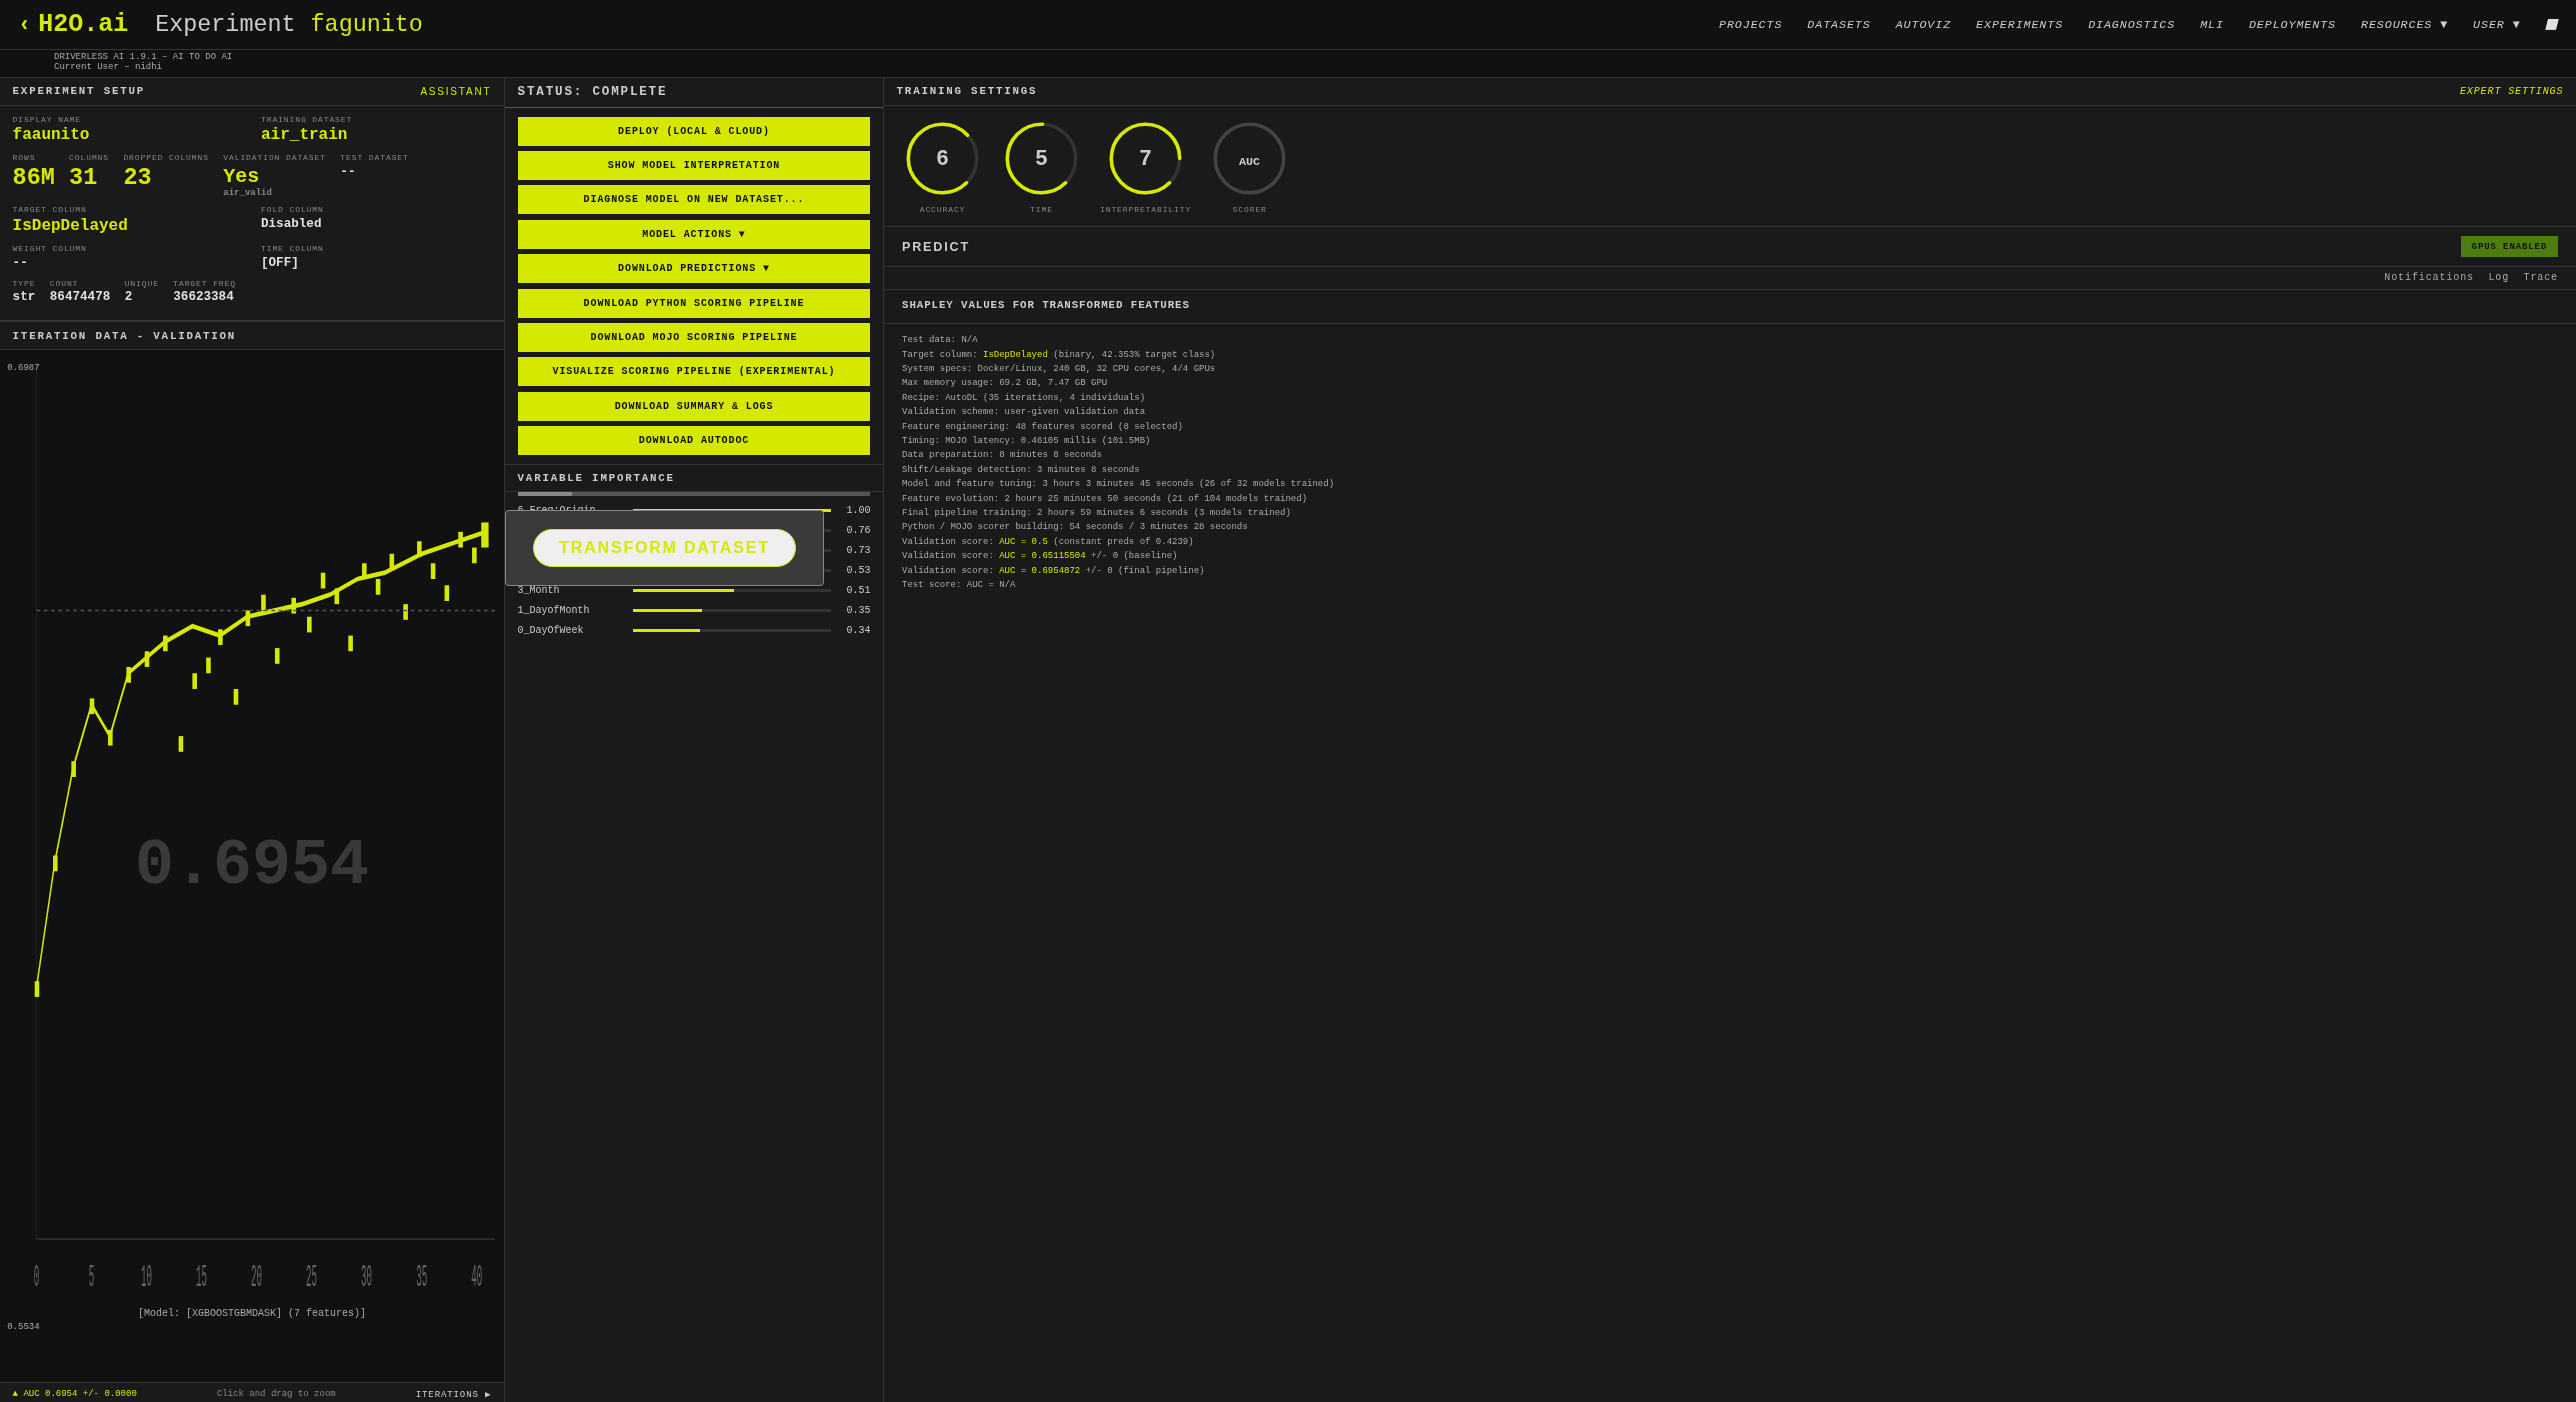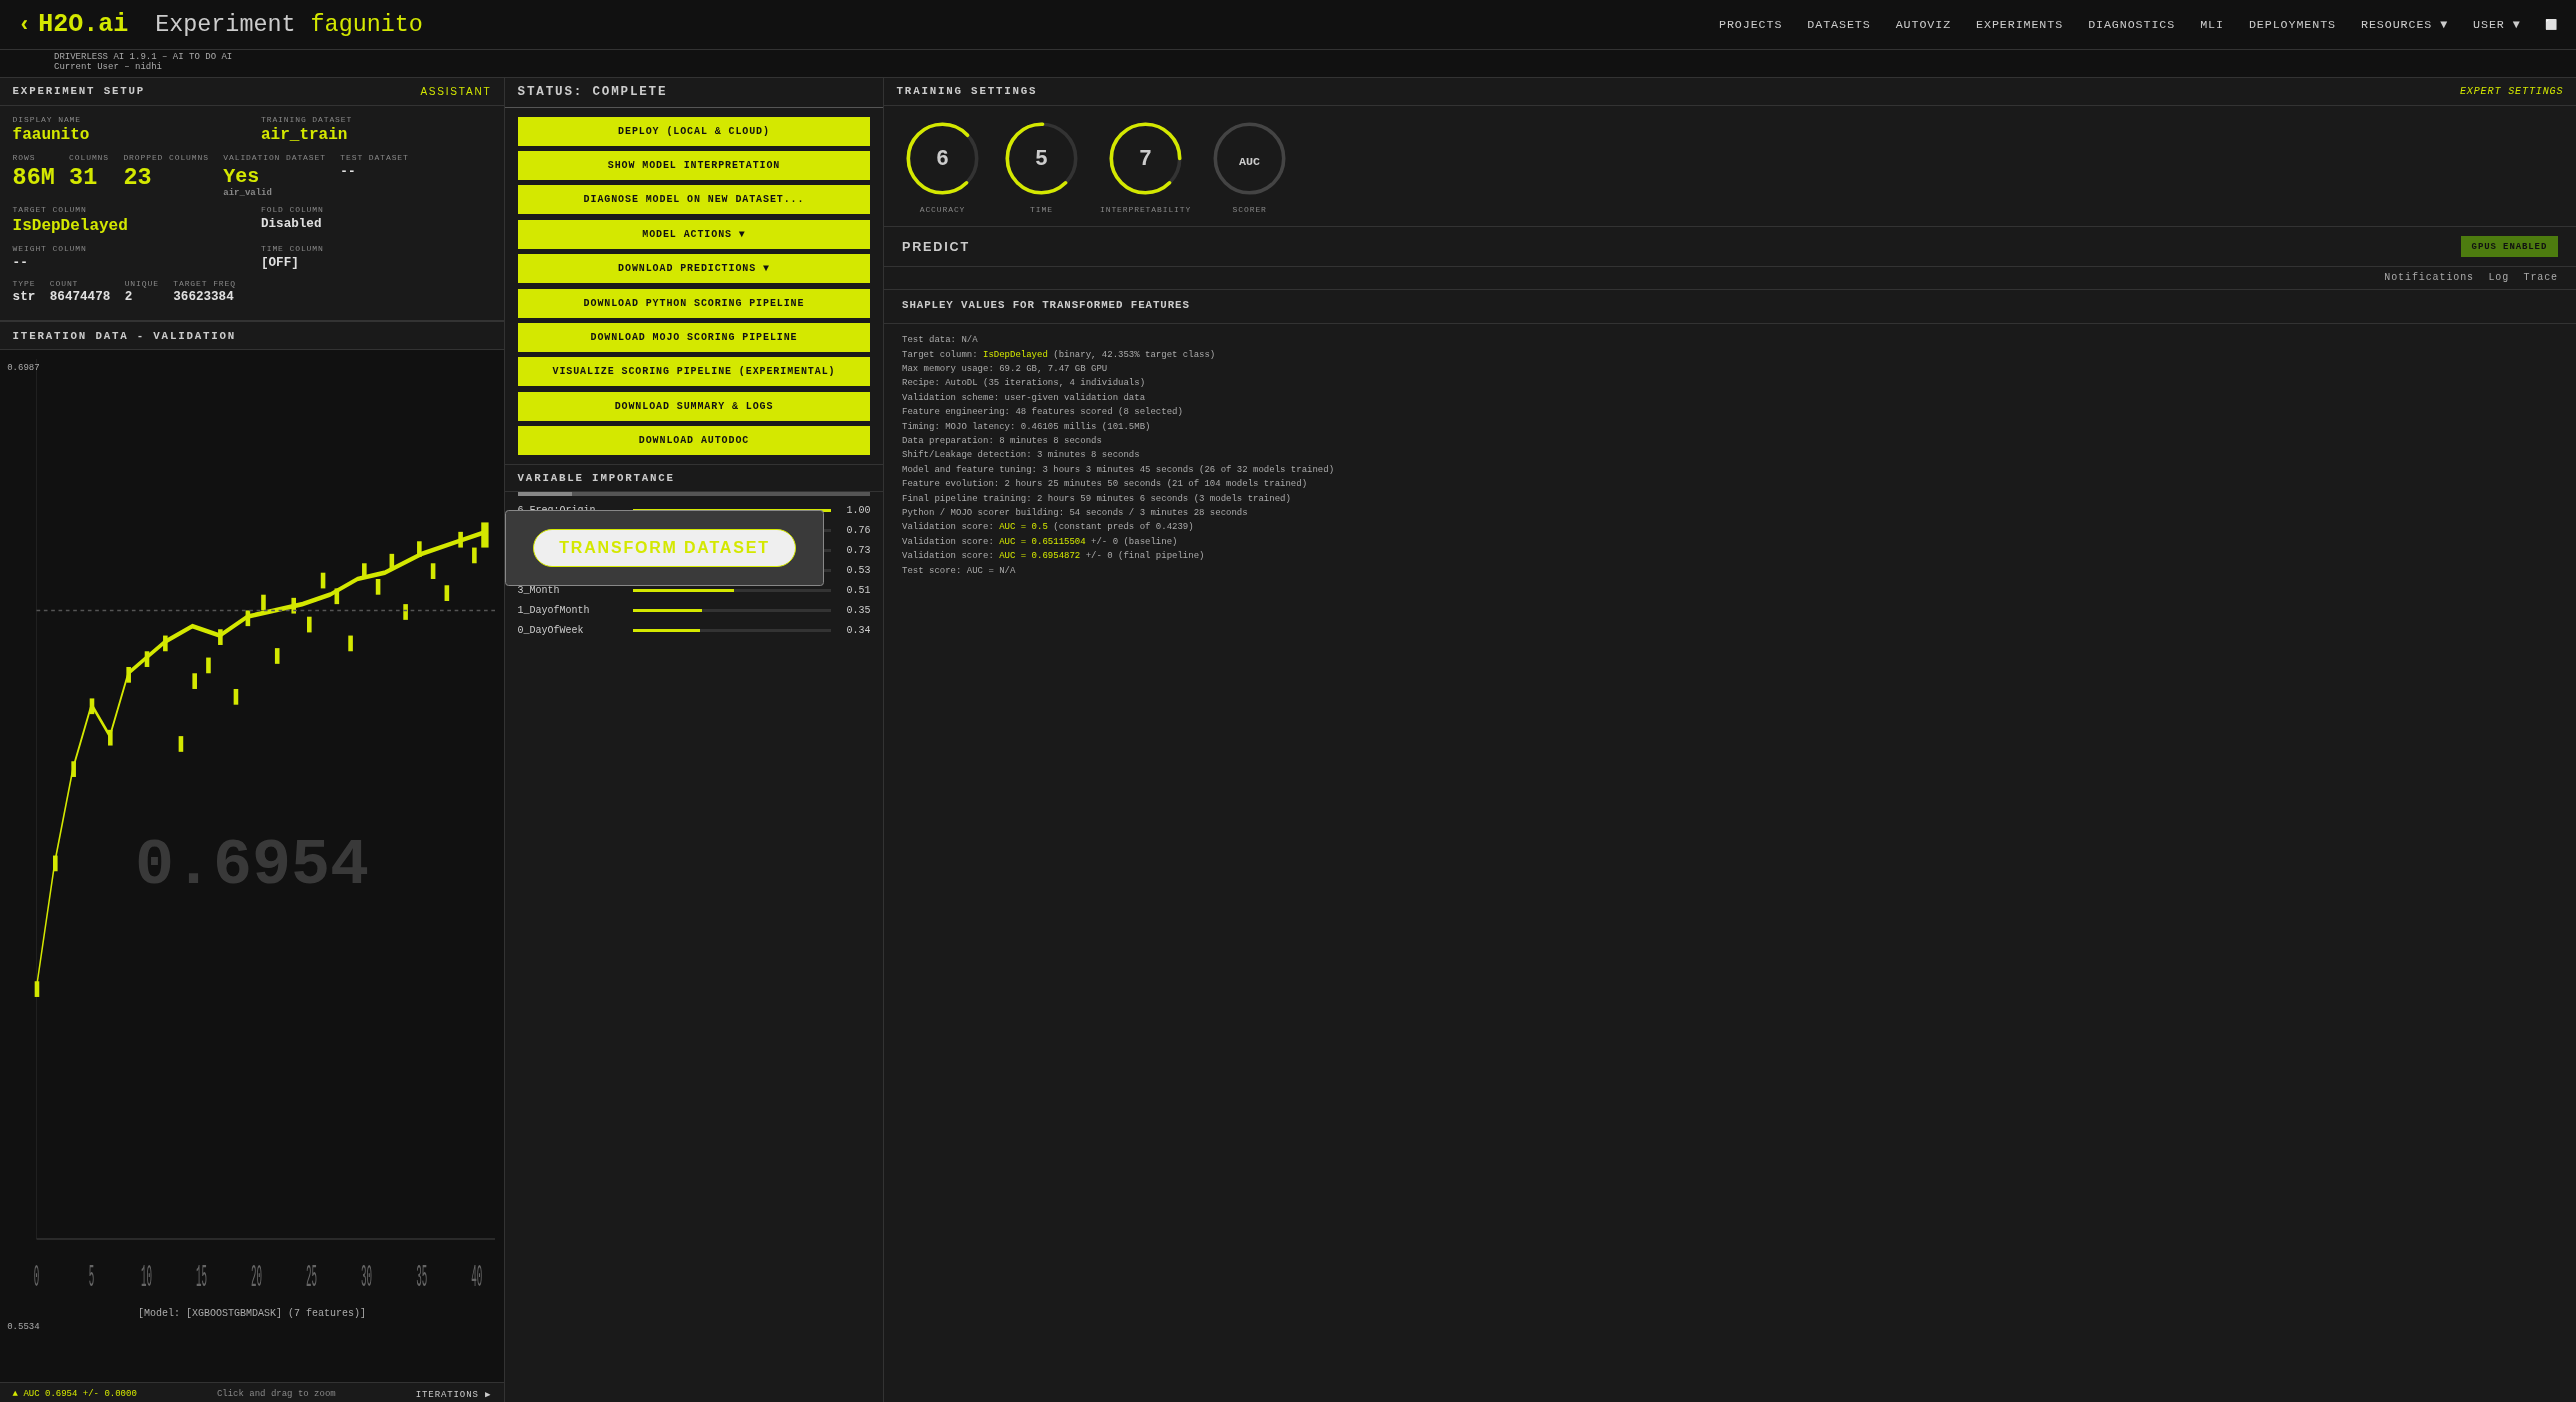--- a/index.html
+++ b/index.html
@@ -40,20 +40,21 @@
     }
     .nav-experiment-name {
       font-size: 23.4px;
       color: #d4e800;
     }
     .nav-links {
       margin-left: auto;
       display: flex;
       gap: 25px;
       align-items: center;
+      font-style: italic;
     }
     .nav-links a {
       color: #ccc;
       text-decoration: none;
       font-size: 11.7px;
       letter-spacing: 0.9px;
     }
 
     
     .subtitle-bar {
@@ -802,20 +803,21 @@
     </div>
 
     <div class="shapley-section">
       <div class="shapley-title">SHAPLEY VALUES FOR TRANSFORMED FEATURES</div>
     </div>
 
 
     <div class="summary-section" id="summary-container">
     <div>Test data: N/A</div>
         <div>Target column: <span style="color:#d4e800">IsDepDelayed</span> (binary, 42.353% target class)</div>
+        <div>System specs: Docker/Linux, 240 GB, 32 CPU cores, 4/4 GPUs</div>
         <div>Max memory usage: 69.2 GB, 7.47 GB GPU</div>
         <div>Recipe: AutoDL (35 iterations, 4 individuals)</div>
         <div>Validation scheme: user-given validation data</div>
         <div>Feature engineering: 48 features scored (8 selected)</div>
         <div>Timing: MOJO latency: 0.46105 millis (101.5MB)</div>
         <div>Data preparation: 8 minutes 8 seconds</div>
         <div>Shift/Leakage detection: 3 minutes 8 seconds</div>
         <div>Model and feature tuning: 3 hours 3 minutes 45 seconds (26 of 32 models trained)</div>
         <div>Feature evolution: 2 hours 25 minutes 50 seconds (21 of 104 models trained)</div>
         <div>Final pipeline training: 2 hours 59 minutes 6 seconds (3 models trained)</div>

